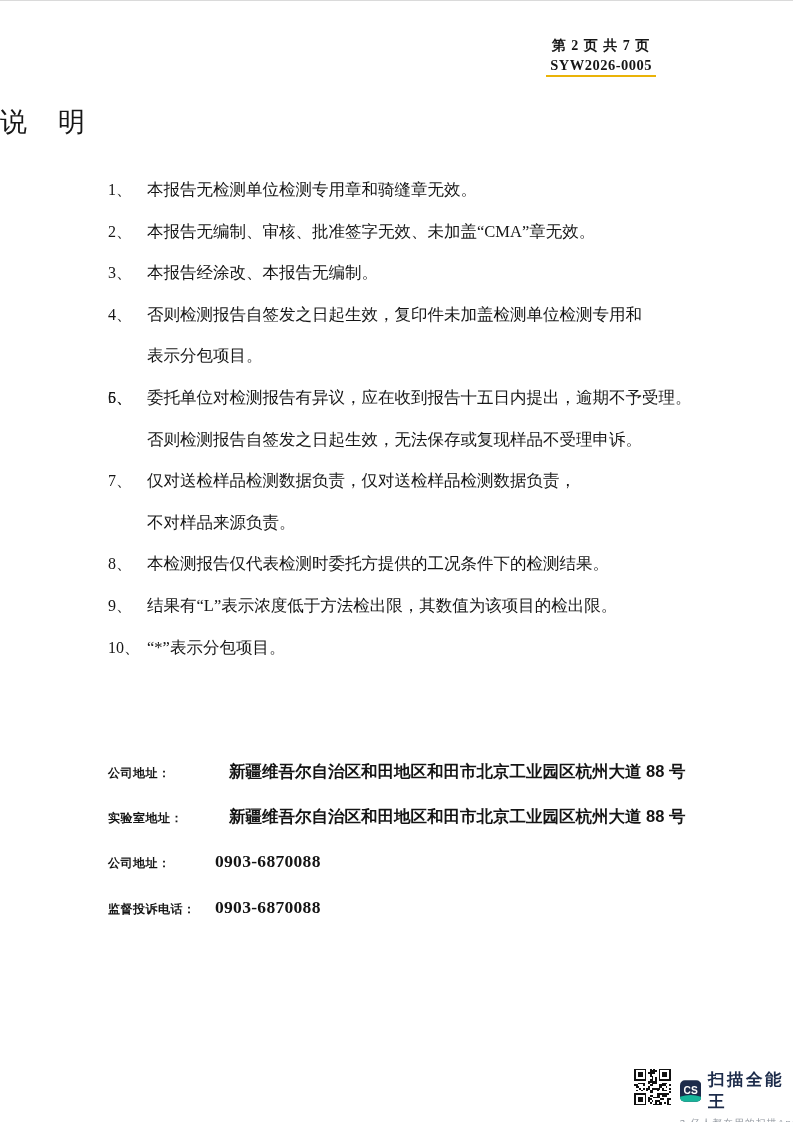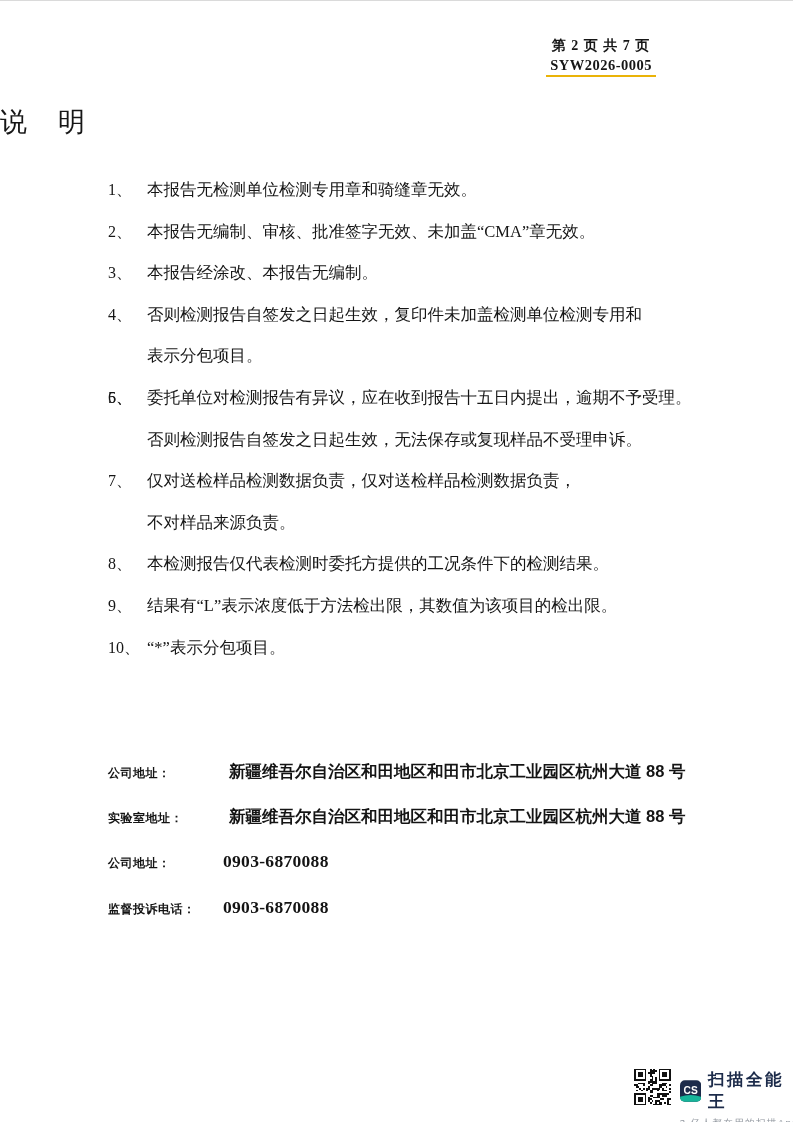--- a/index.html
+++ b/index.html
@@ -65,21 +65,21 @@
   .flabel{
     font-size:12px;font-weight:700;color:#141414;
     letter-spacing:.5px;
   }
   .fvalue{
     position:absolute;top:0;
     font-size:16.5px;font-weight:600;color:#141414;
   }
   .frow.addr .fvalue{left:89px;margin-left:32px;}
   .frow.phone .fvalue{
-    left:115px;
+    left:107px;
     font-family:"Liberation Serif","DejaVu Serif",serif;
     font-size:17.5px;font-weight:600;letter-spacing:.3px;
   }
   
   .scan-badge{
     position:absolute;left:634px;top:1068px;
     display:flex;align-items:flex-start;
     font-family:"Liberation Sans","DejaVu Sans",sans-serif;
   }
   .qr{width:38px;height:38px;display:block;}

